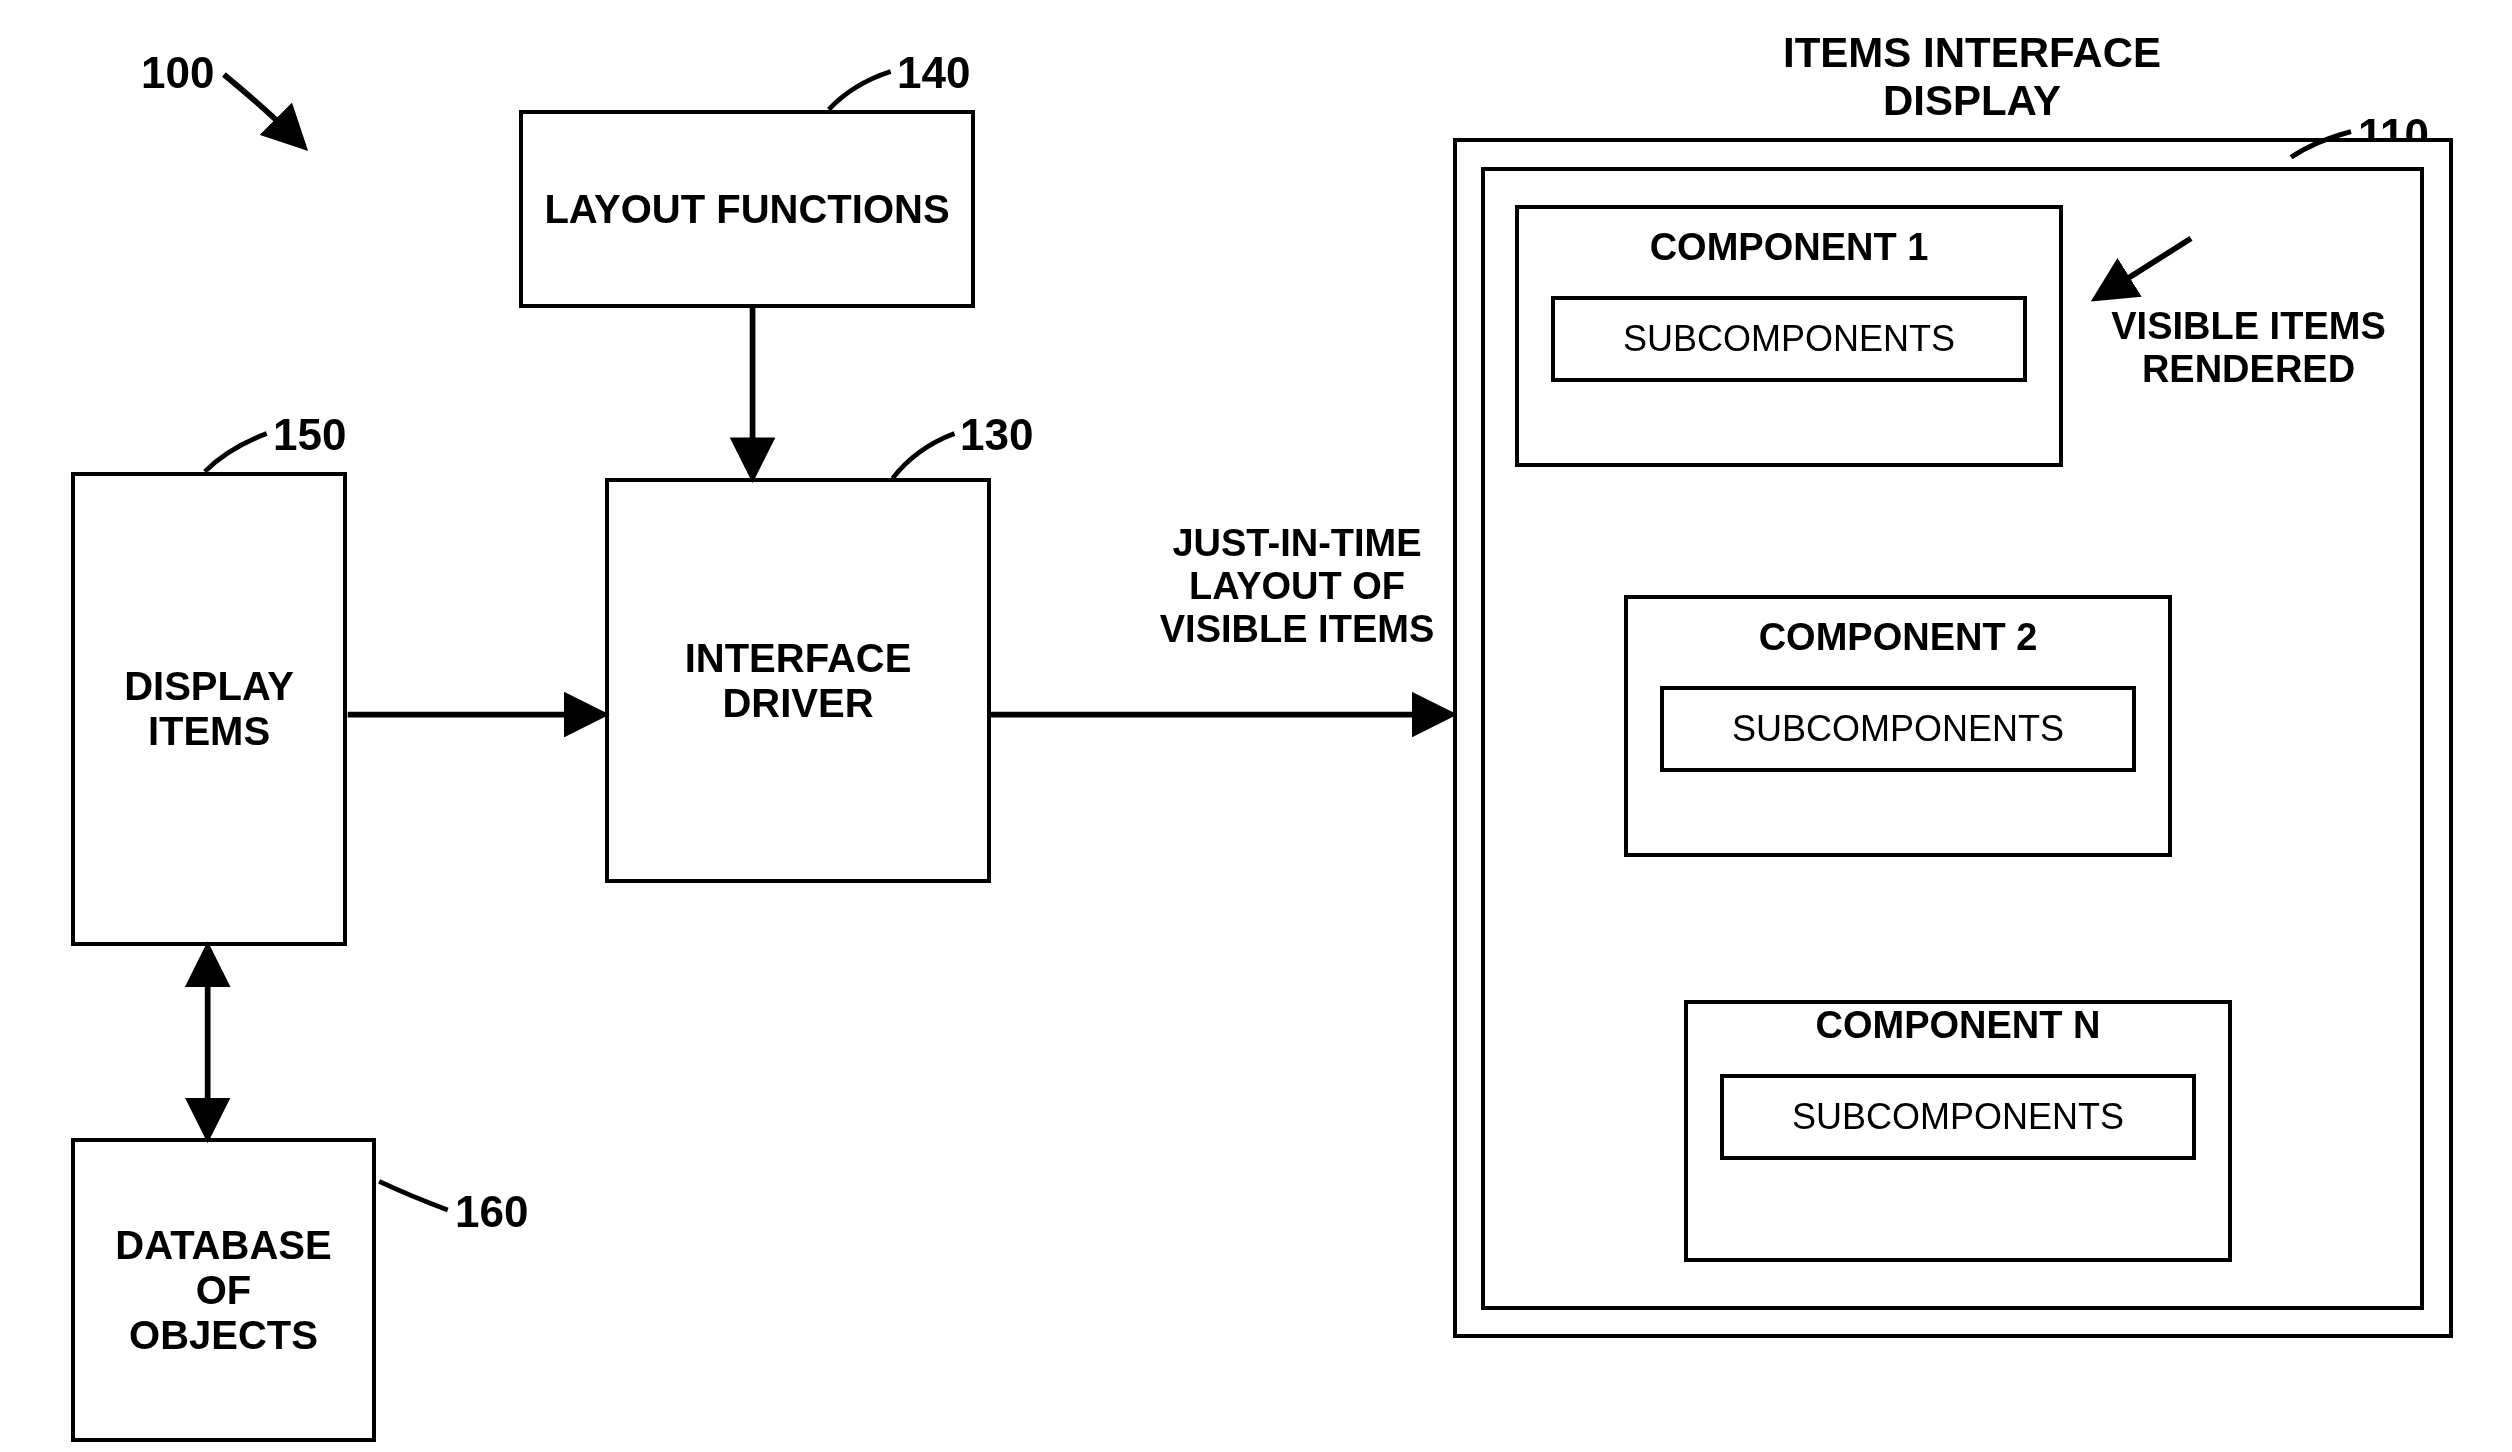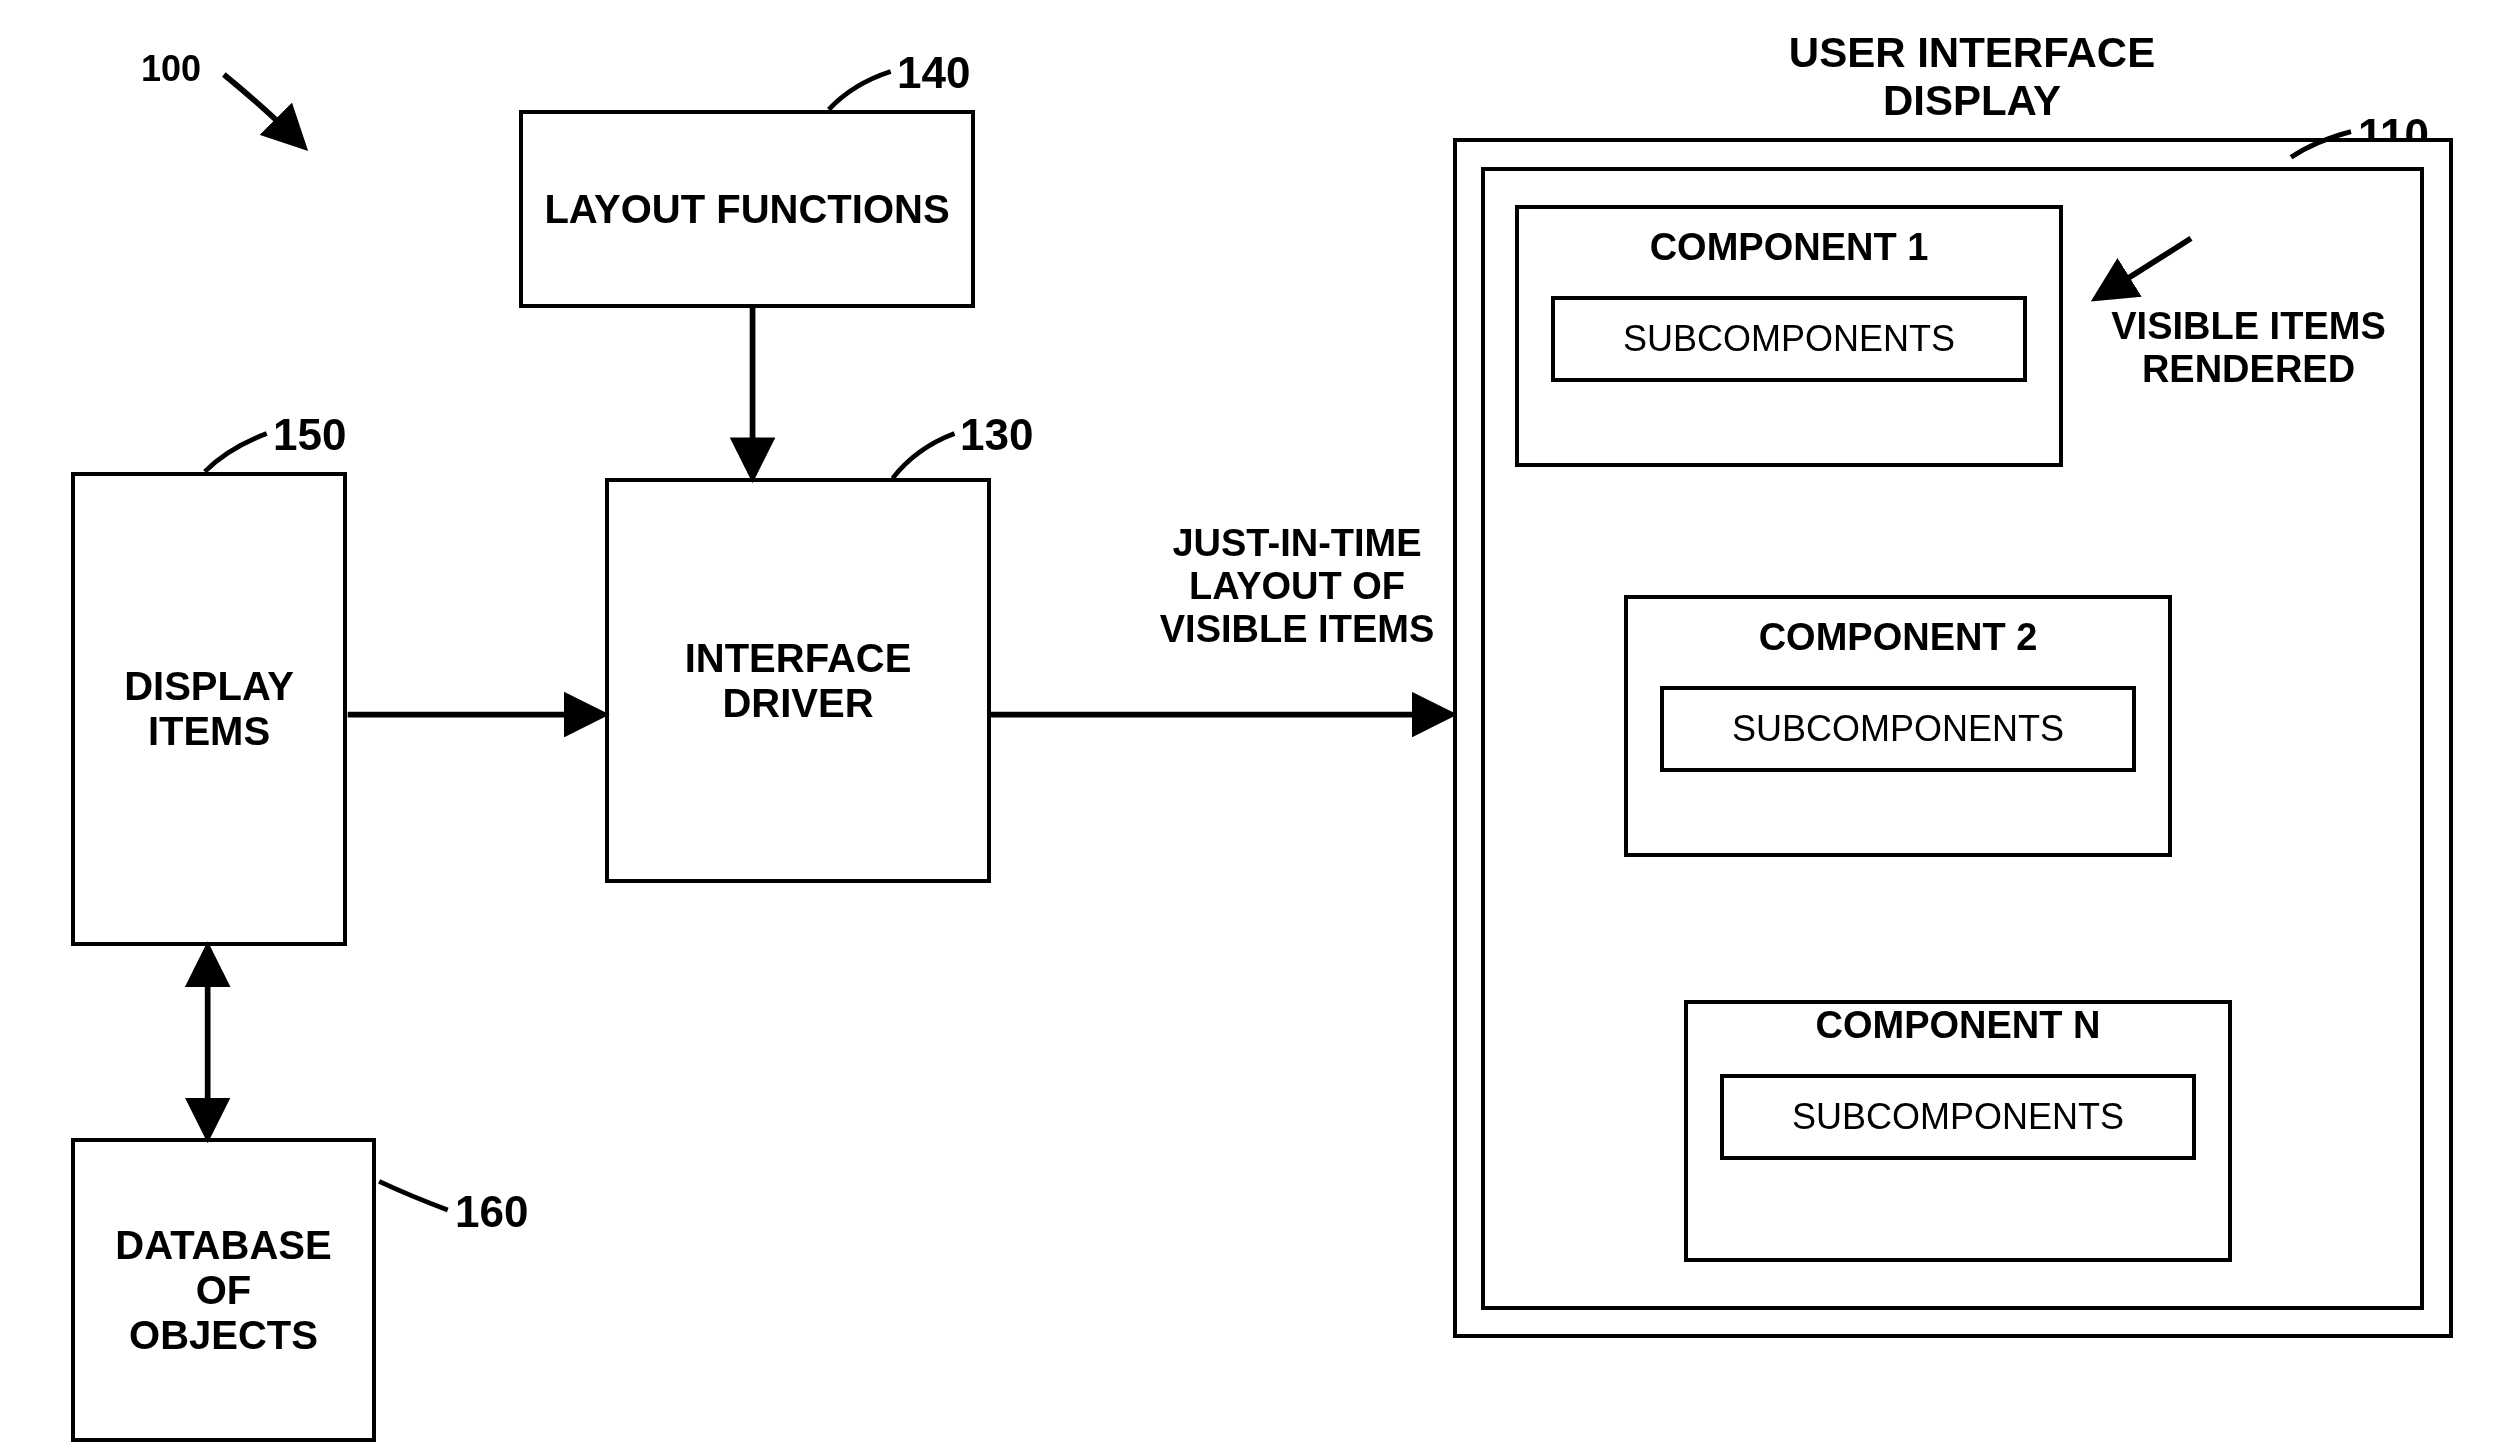--- a/index.html
+++ b/index.html
@@ -43,21 +43,21 @@
     width: 2512px;
     height: 1453px;
     pointer-events: none;
   }
 </style>
 </head>
 <body>
 
 <div class="canvas">
 
-  <div class="label" style="left:141px; top:48px; font-size:36px;">100</div>
+  <div class="label" style="left:141px; top:48px; font-size:44px;">100</div>
   <div class="label" style="left:897px; top:48px; font-size:44px;">140</div>
   <div class="label" style="left:273px; top:410px; font-size:44px;">150</div>
   <div class="label" style="left:960px; top:410px; font-size:44px;">130</div>
   <div class="label" style="left:455px; top:1187px; font-size:44px;">160</div>
   <div class="label" style="left:2358px; top:110px; font-size:44px;">110</div>
   <div class="label" style="left:2201px; top:210px; font-size:44px;">120</div>
 
   <div class="box" style="left:519px; top:110px; width:456px; height:198px; font-size:40px;">
     <span>LAYOUT FUNCTIONS</span>
   </div>
@@ -75,21 +75,21 @@
   <div class="box" style="left:71px; top:1138px; width:305px; height:304px; font-size:40px;">
     <span style="white-space:pre;">DATABASE
 OF
 OBJECTS</span>
   </div>
 
   <div class="label" style="left:1121px; top:522px; width:352px; font-size:38px; text-align:center;">JUST-IN-TIME
 LAYOUT OF
 VISIBLE ITEMS</div>
 
-  <div class="label" style="left:1734px; top:29px; width:476px; font-size:42px; text-align:center;">USER INTERFACE
+  <div class="label" style="left:1734px; top:29px; width:476px; font-size:42px; text-align:center;">ITEMS INTERFACE
 DISPLAY</div>
 
   <div class="box" style="left:1453px; top:138px; width:1000px; height:1200px;"></div>
 
   <div class="box" style="left:1481px; top:167px; width:943px; height:1143px;"></div>
 
   <div class="label" style="left:2089px; top:305px; width:319px; font-size:38px; text-align:center;">VISIBLE ITEMS
 RENDERED</div>
 
   <div class="box" style="left:1515px; top:205px; width:548px; height:262px; display:block; padding-top:17px;">

